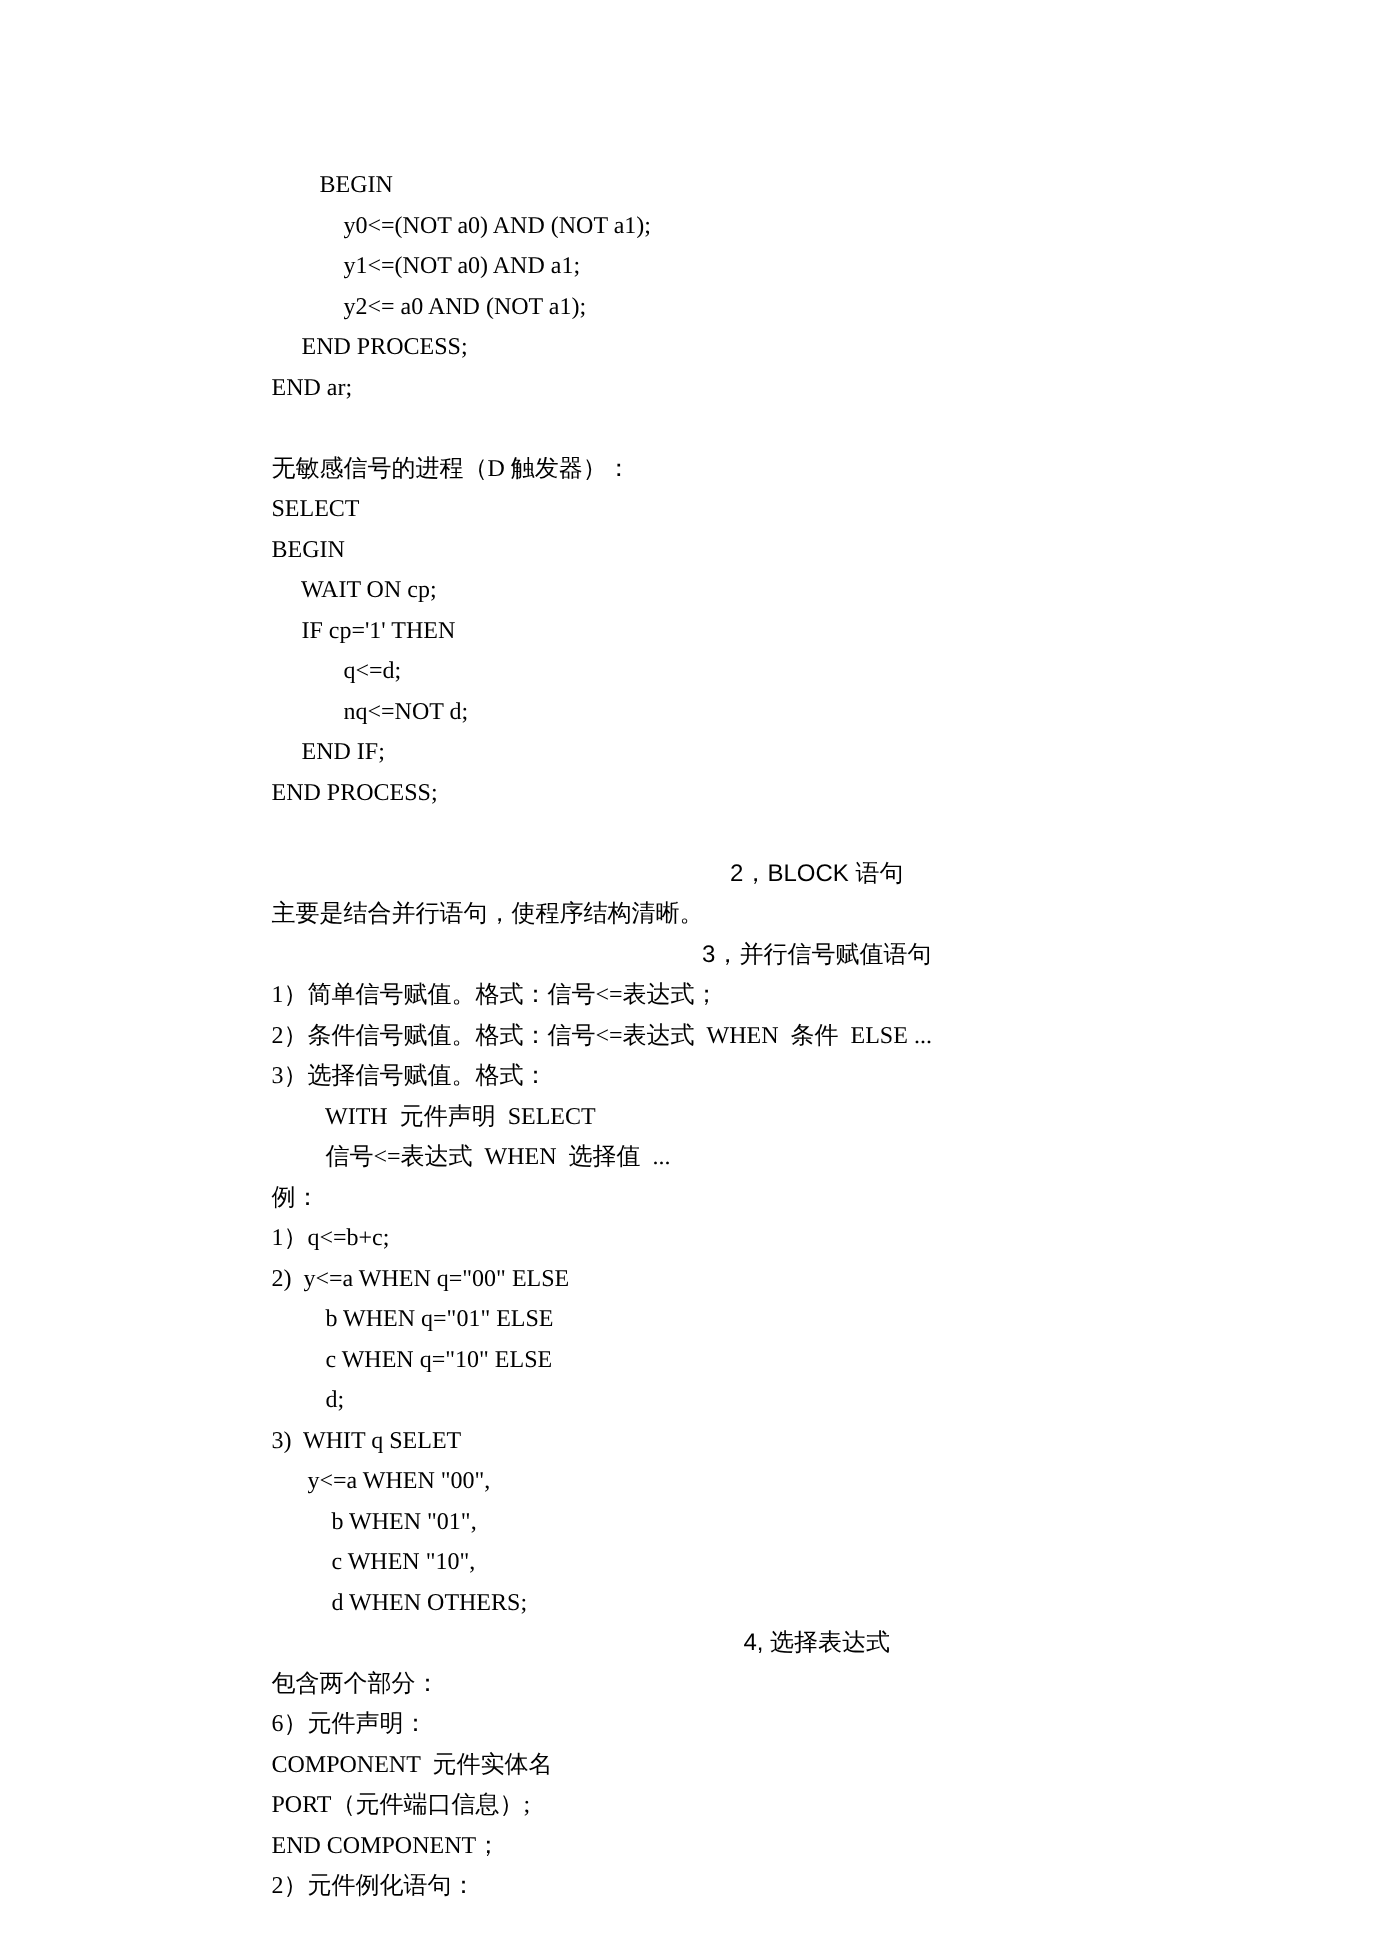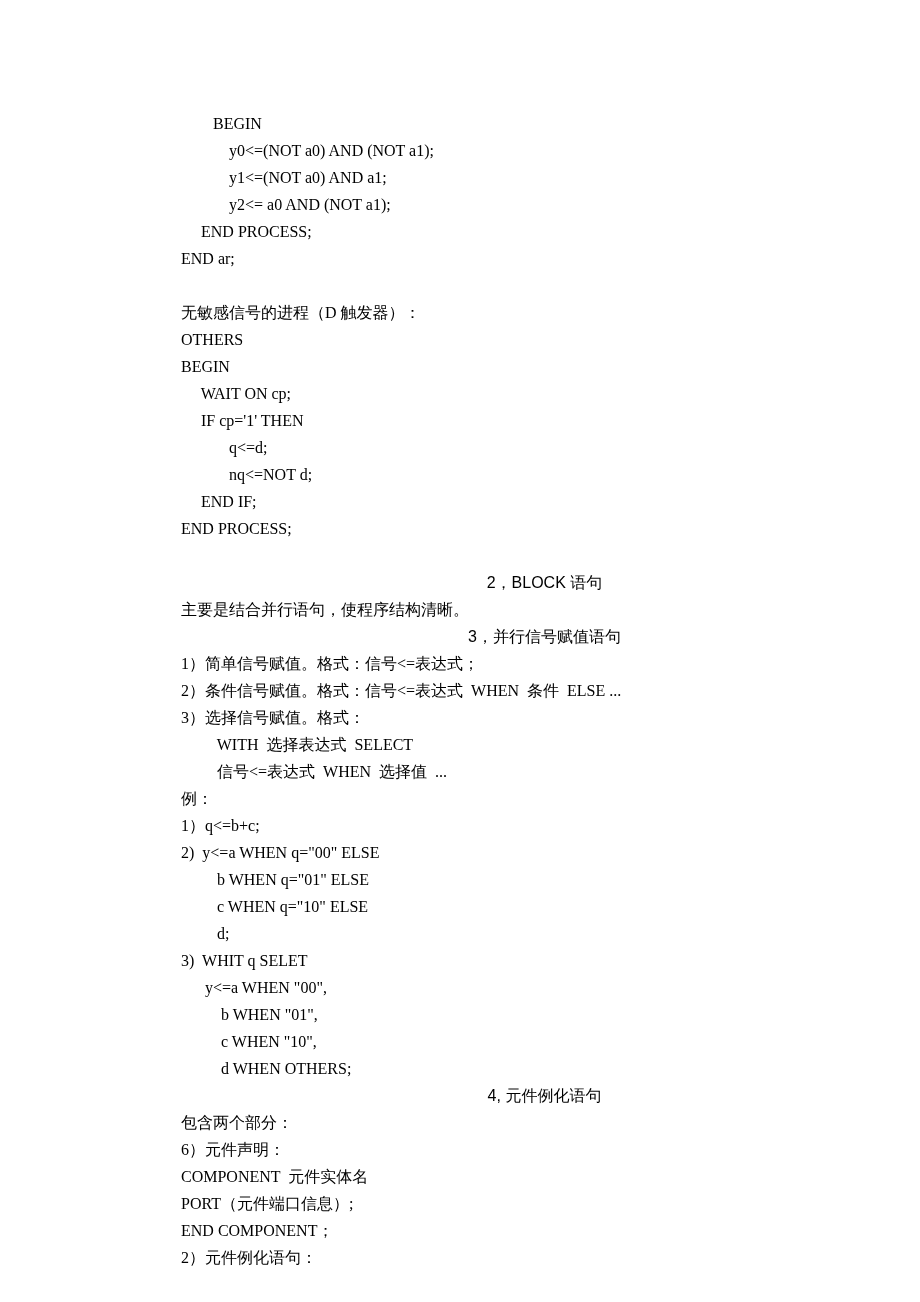--- a/index.html
+++ b/index.html
@@ -35,53 +35,53 @@
   <div class="ln">        BEGIN</div>
   <div class="ln">            y0&lt;=(NOT a0) AND (NOT a1);</div>
   <div class="ln">            y1&lt;=(NOT a0) AND a1;</div>
   <div class="ln">            y2&lt;= a0 AND (NOT a1);</div>
   <div class="ln">     END PROCESS;</div>
   <div class="ln">END ar;</div>
 
   <div class="ln">&nbsp;</div>
 
   <div class="ln">无敏感信号的进程（D 触发器）：</div>
-  <div class="ln">OTHERS</div>
+  <div class="ln">SELECT</div>
   <div class="ln">BEGIN</div>
   <div class="ln">     WAIT ON cp;</div>
   <div class="ln">     IF cp='1' THEN</div>
   <div class="ln">            q&lt;=d;</div>
   <div class="ln">            nq&lt;=NOT d;</div>
   <div class="ln">     END IF;</div>
   <div class="ln">END PROCESS;</div>
 
   <div class="ln">&nbsp;</div>
 
   <div class="ln h">2，BLOCK 语句</div>
   <div class="ln">主要是结合并行语句，使程序结构清晰。</div>
 
   <div class="ln h">3，并行信号赋值语句</div>
   <div class="ln">1）简单信号赋值。格式：信号&lt;=表达式；</div>
   <div class="ln">2）条件信号赋值。格式：信号&lt;=表达式  WHEN  条件  ELSE ...</div>
   <div class="ln">3）选择信号赋值。格式：</div>
-  <div class="ln">         WITH  选择表达式  SELECT</div>
+  <div class="ln">         WITH  元件声明  SELECT</div>
   <div class="ln">         信号&lt;=表达式  WHEN  选择值  ...</div>
   <div class="ln">例：</div>
   <div class="ln">1）q&lt;=b+c;</div>
   <div class="ln">2)  y&lt;=a WHEN q="00" ELSE</div>
   <div class="ln">         b WHEN q="01" ELSE</div>
   <div class="ln">         c WHEN q="10" ELSE</div>
   <div class="ln">         d;</div>
   <div class="ln">3)  WHIT q SELET</div>
   <div class="ln">      y&lt;=a WHEN "00",</div>
   <div class="ln">          b WHEN "01",</div>
   <div class="ln">          c WHEN "10",</div>
   <div class="ln">          d WHEN OTHERS;</div>
 
-  <div class="ln h">4, 元件例化语句</div>
+  <div class="ln h">4, 选择表达式</div>
   <div class="ln">包含两个部分：</div>
   <div class="ln">6）元件声明：</div>
   <div class="ln">COMPONENT  元件实体名</div>
   <div class="ln">PORT（元件端口信息）;</div>
   <div class="ln">END COMPONENT；</div>
   <div class="ln">2）元件例化语句：</div>
 
 </div>
 
 </body></html>

